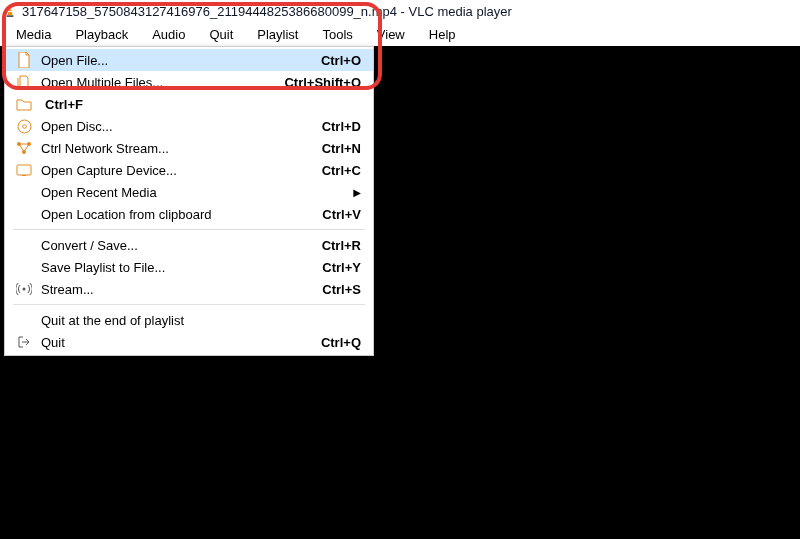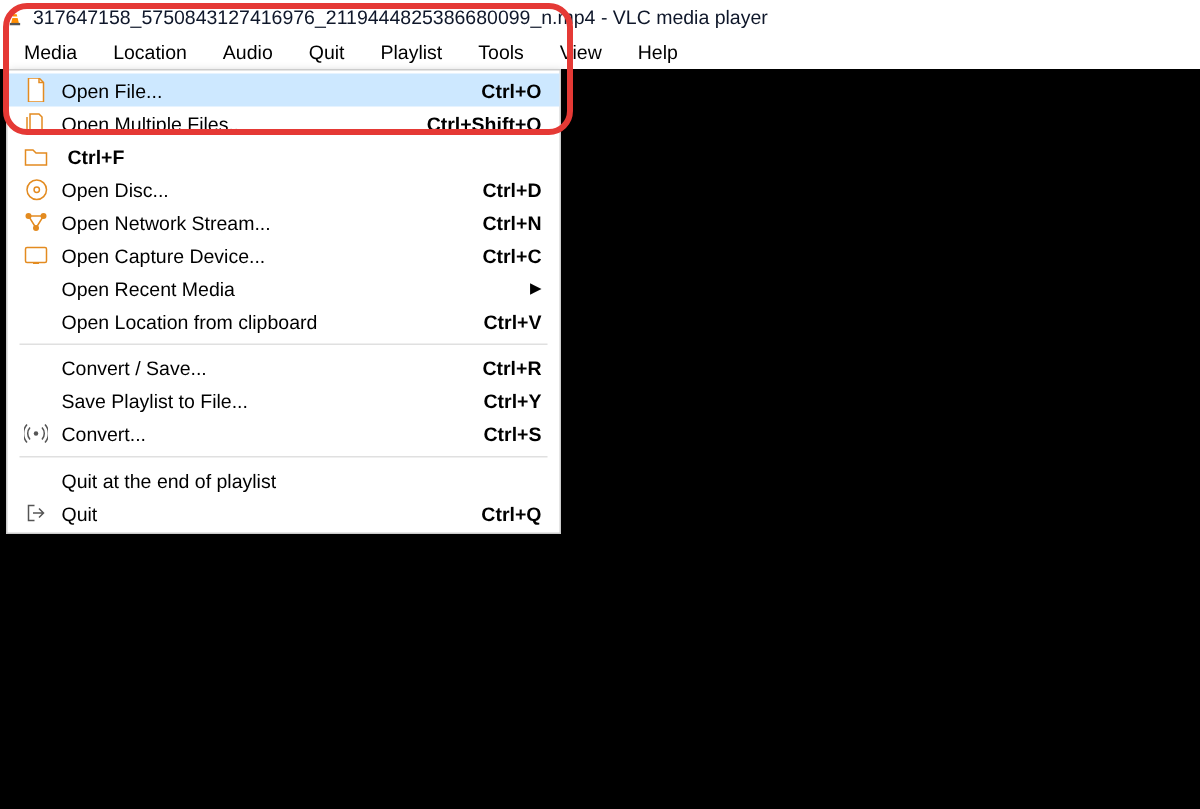--- a/index.html
+++ b/index.html
@@ -108,21 +108,21 @@
       <rect x="4" y="4" width="4" height="1.2" fill="#fff"></rect>
       <rect x="3.5" y="7" width="5" height="1.2" fill="#fff"></rect>
       <rect x="2" y="12" width="8" height="2" fill="#555"></rect>
     </svg>
   </span>
   <span>317647158_5750843127416976_2119444825386680099_n.mp4 - VLC media player</span>
 </div>
 
 <div class="menubar" id="menubar">
     <span class="menu">Media</span>
-    <span class="menu">Location</span>
+    <span class="menu">Playback</span>
     <span class="menu">Audio</span>
     <span class="menu">Quit</span>
     <span class="menu">Playlist</span>
     <span class="menu">Tools</span>
     <span class="menu">View</span>
     <span class="menu">Help</span>
   </div>
 
 <div class="video-area"></div>
 
@@ -167,21 +167,21 @@
     </div>
     <div class="item">
       <span class="icon-slot ico">
         <svg width="16" height="14" viewBox="0 0 16 14">
           <circle cx="3" cy="3" r="2" fill="#e38b20"></circle>
           <circle cx="13" cy="3" r="2" fill="#e38b20"></circle>
           <circle cx="8" cy="11" r="2" fill="#e38b20"></circle>
           <path d="M3 3L13 3L8 11z" fill="none" stroke="#e38b20"></path>
         </svg>
       </span>
-      <span class="label">Open Network Stream...</span>
+      <span class="label">Ctrl Network Stream...</span>
       <span class="shortcut">Ctrl+N</span>
     </div>
     <div class="item">
       <span class="icon-slot ico">
         <svg width="16" height="12" viewBox="0 0 16 12">
           <rect x="1" y="1" width="14" height="10" rx="1" fill="#fff" stroke="#e38b20"></rect>
           <rect x="6" y="11" width="4" height="1" fill="#e38b20"></rect>
           <rect x="4" y="12" width="8" height="0" fill="#e38b20"></rect>
         </svg>
       </span>
@@ -210,21 +210,21 @@
       <span class="shortcut">Ctrl+Y</span>
     </div>
     <div class="item">
       <span class="icon-slot ico">
         <svg width="16" height="14" viewBox="0 0 16 14">
           <circle cx="8" cy="7" r="1.5" fill="#555"></circle>
           <path d="M4 3a6 6 0 000 8M12 3a6 6 0 010 8" fill="none" stroke="#555"></path>
           <path d="M2 1a9 9 0 000 12M14 1a9 9 0 010 12" fill="none" stroke="#555"></path>
         </svg>
       </span>
-      <span class="label">Convert...</span>
+      <span class="label">Stream...</span>
       <span class="shortcut">Ctrl+S</span>
     </div>
     <div class="sep"></div>
     <div class="item">
       <span class="icon-slot ico"></span>
       <span class="label">Quit at the end of playlist</span>
     </div>
     <div class="item">
       <span class="icon-slot ico">
         <svg width="14" height="14" viewBox="0 0 14 14">

